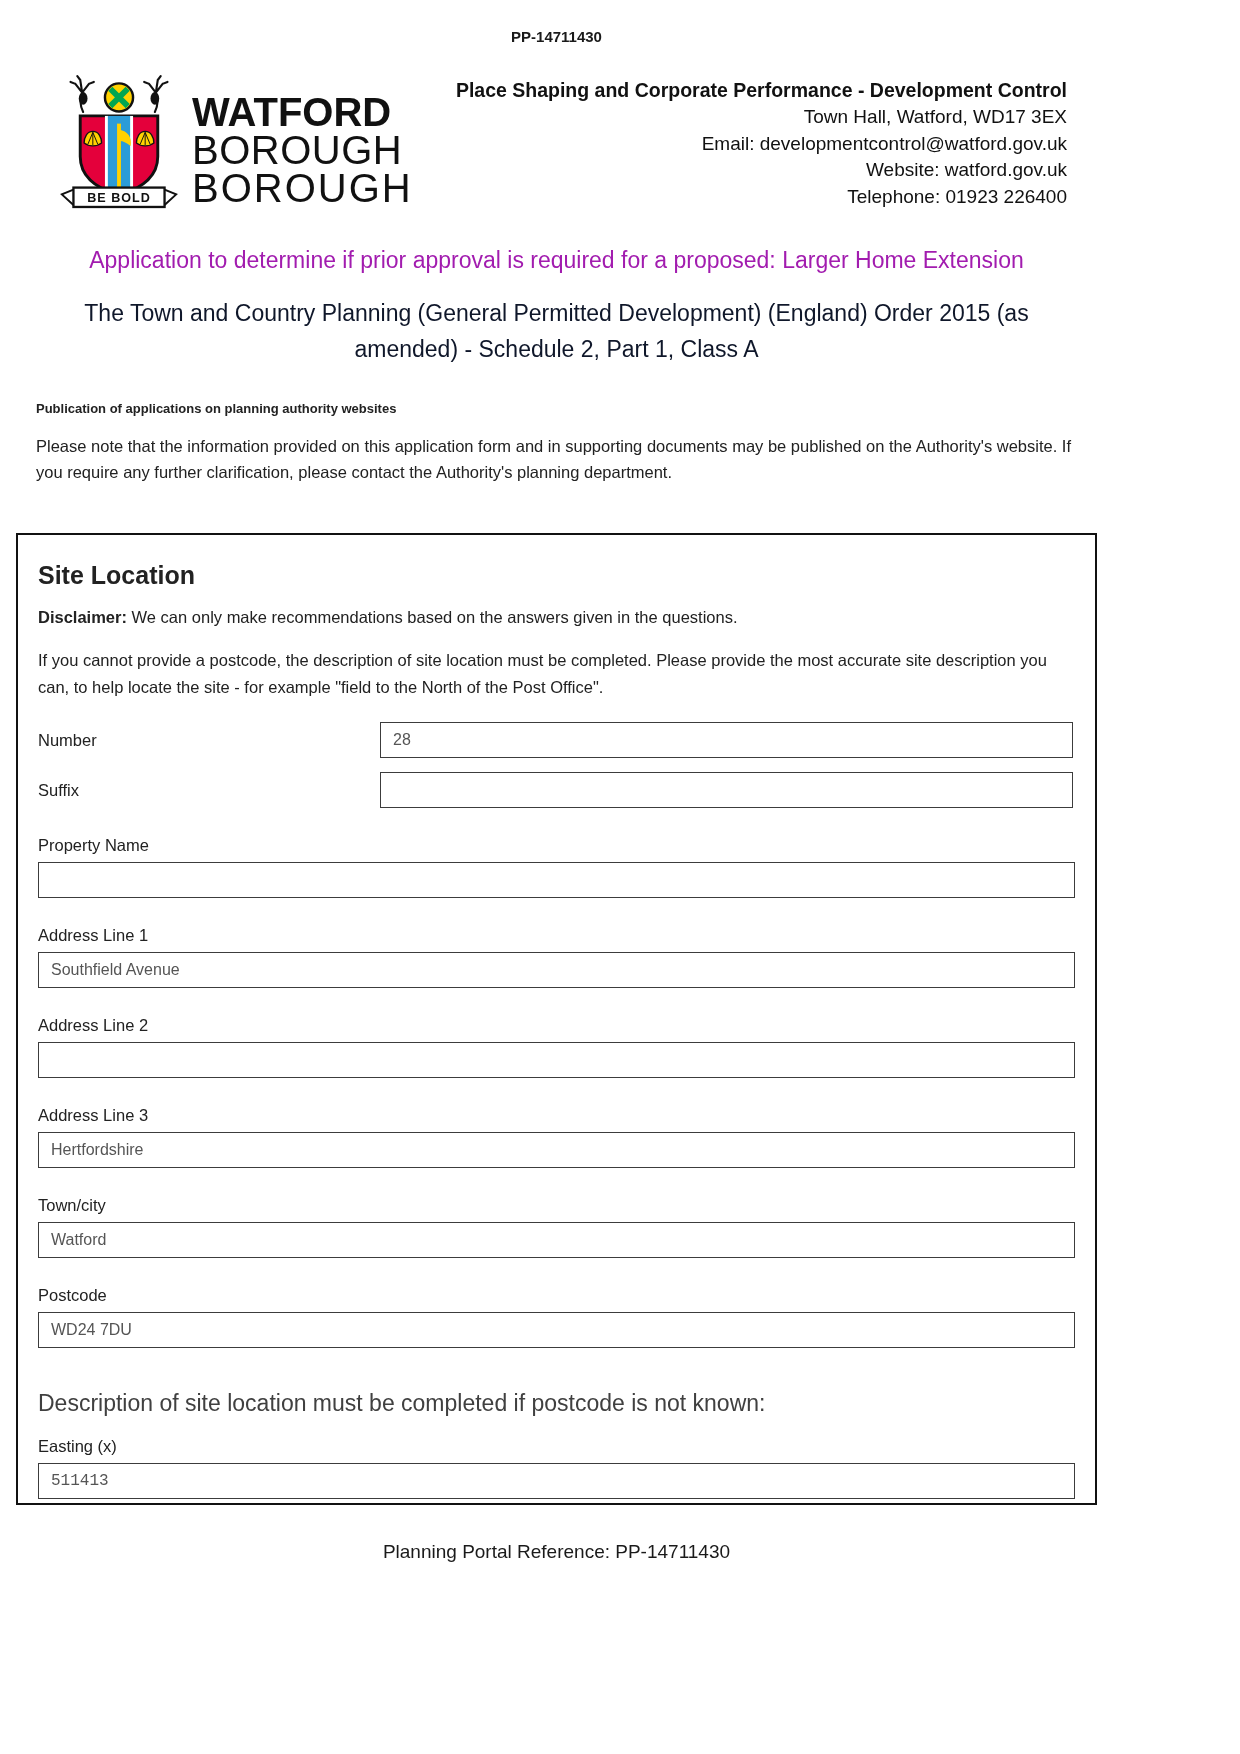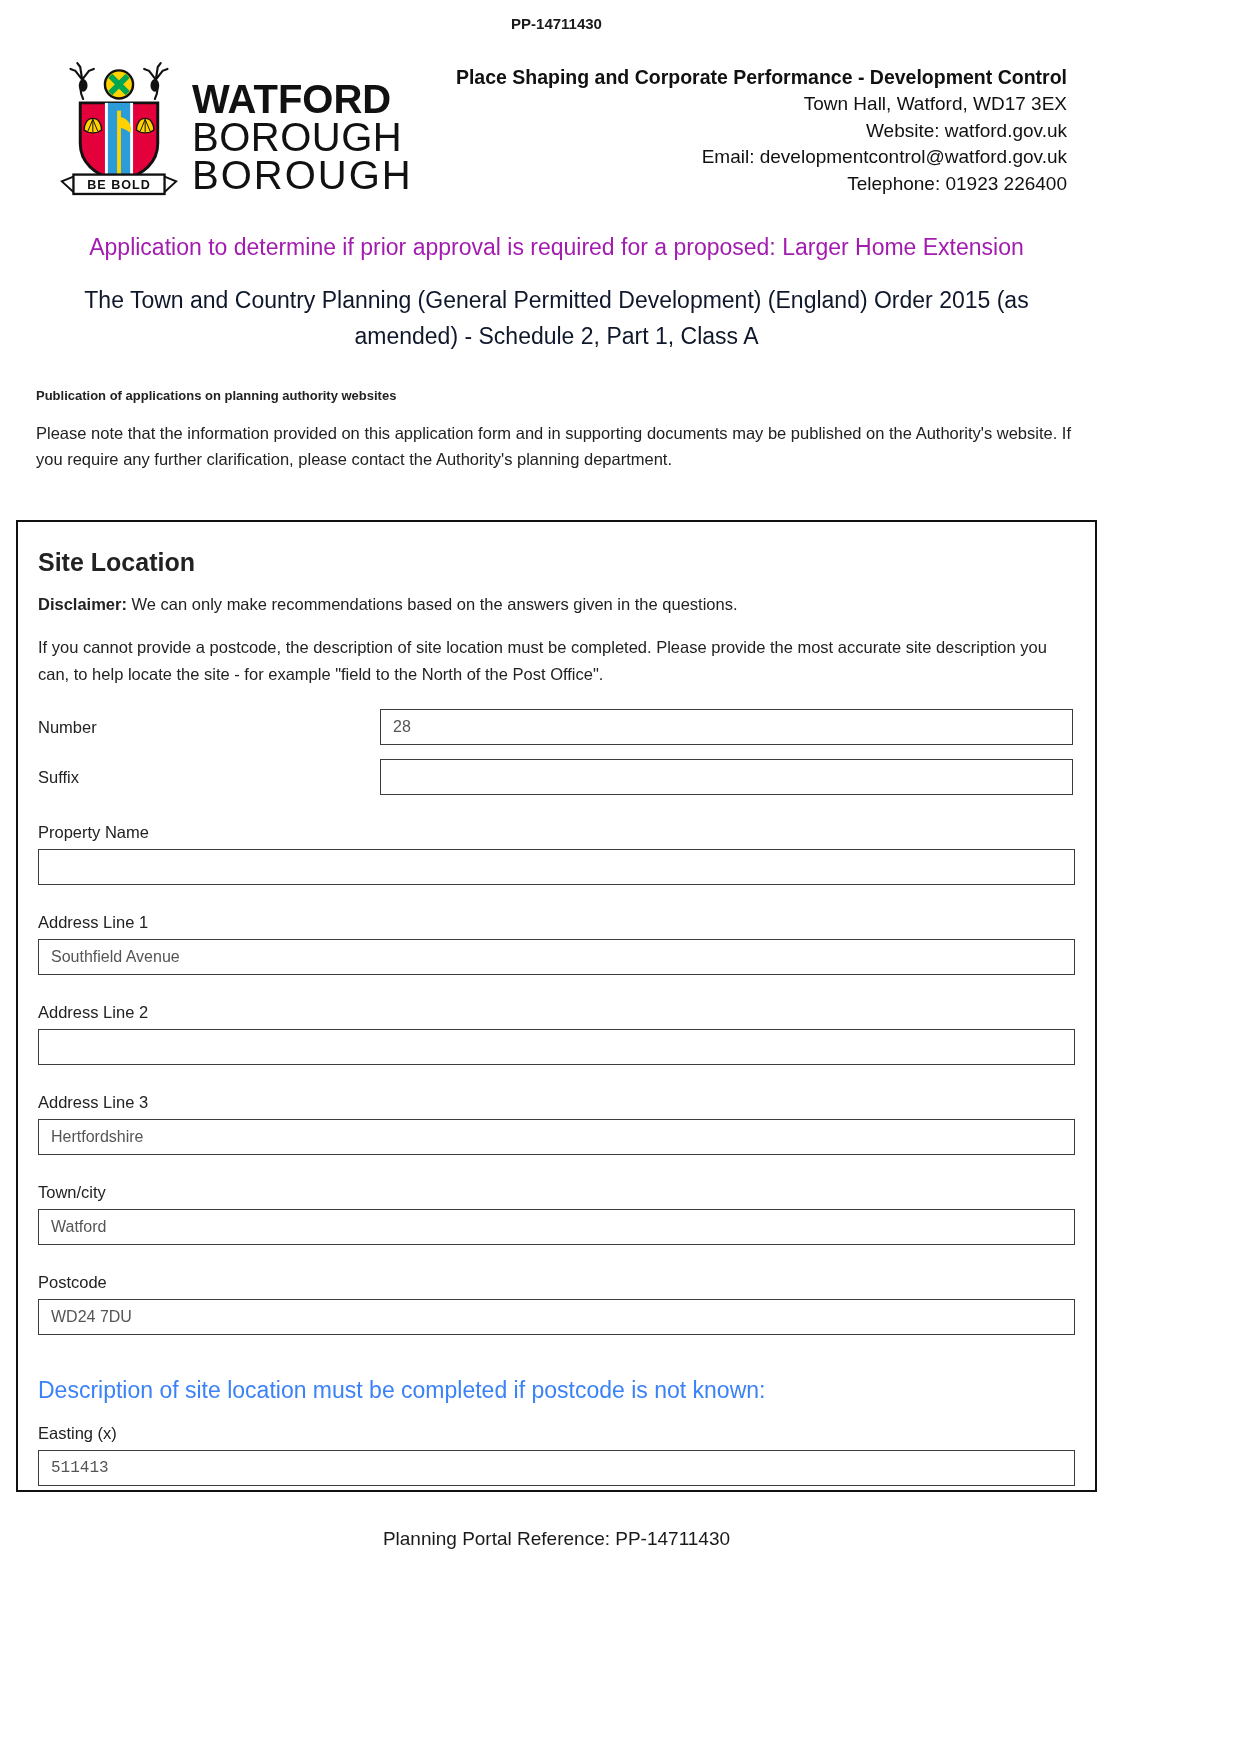--- a/index.html
+++ b/index.html
@@ -5,21 +5,21 @@
   html, body { margin: 0; padding: 0; background: #ffffff; }
   body {
     font-family: "Liberation Sans", "DejaVu Sans", sans-serif;
     color: #1a1a1a;
     width: 1240px;
   }
   .page { width: 1240px; height: 1754px; background: #fff; position: relative; overflow: hidden; }
   .content { width: 1081px; margin-left: 16px; }
 
   .top-ref {
-    padding-top: 15px;
+    padding-top: 28px;
     text-align: center;
     font-weight: bold;
     font-size: 15px;
     color: #1a1a1a;
   }
 
   .header-row {
     display: flex;
     align-items: flex-start;
     margin-top: 30px;
@@ -112,21 +112,21 @@
   .inline-field + .inline-field { margin-top: 14px; }
   .inline-field .field-label { width: 342px; flex: 0 0 342px; }
   .inline-field input.fld { flex: 1 1 auto; margin-right: 2px; }
 
   .stack-field { margin-top: 28px; }
   .stack-field input.fld { margin-top: 7px; }
 
   .desc-heading {
     margin-top: 42px;
     font-size: 23px;
-    color: #3b82f6;
+    color: #404040;
   }
 
   .coords-row { display: flex; gap: 32px; margin-top: 20px; }
   .coords-col { flex: 1 1 0; }
   .coords-col input.fld { margin-top: 7px; font-family: Liberation Mono, monospace; }
 
   .footer {
     text-align: center;
     margin-top: 36px;
     font-size: 19px;
@@ -195,22 +195,22 @@
         <div class="brand">
           <div class="brand-l1">WATFORD</div>
           <div class="brand-l2">BOROUGH</div>
           <div class="brand-l3">BOROUGH</div>
         </div>
       </div>
 
       <div class="contact">
         <div class="contact-dept">Place Shaping and Corporate Performance - Development Control</div>
         <div>Town Hall, Watford, WD17 3EX</div>
+        <div>Email: developmentcontrol@watford.gov.uk</div>
         <div>Website: watford.gov.uk</div>
-        <div>Email: developmentcontrol@watford.gov.uk</div>
         <div>Telephone: 01923 226400</div>
       </div>
     </div>
 
     <div class="title-main">Application to determine if prior approval is required for a proposed: Larger Home Extension</div>
     <div class="title-sub">The Town and Country Planning (General Permitted Development) (England) Order 2015 (as amended) - Schedule 2, Part 1, Class A</div>
 
     <div class="pub-heading">Publication of applications on planning authority websites</div>
     <div class="pub-body">Please note that the information provided on this application form and in supporting documents may be published on the Authority's website. If you require any further clarification, please contact the Authority's planning department.</div>
 

